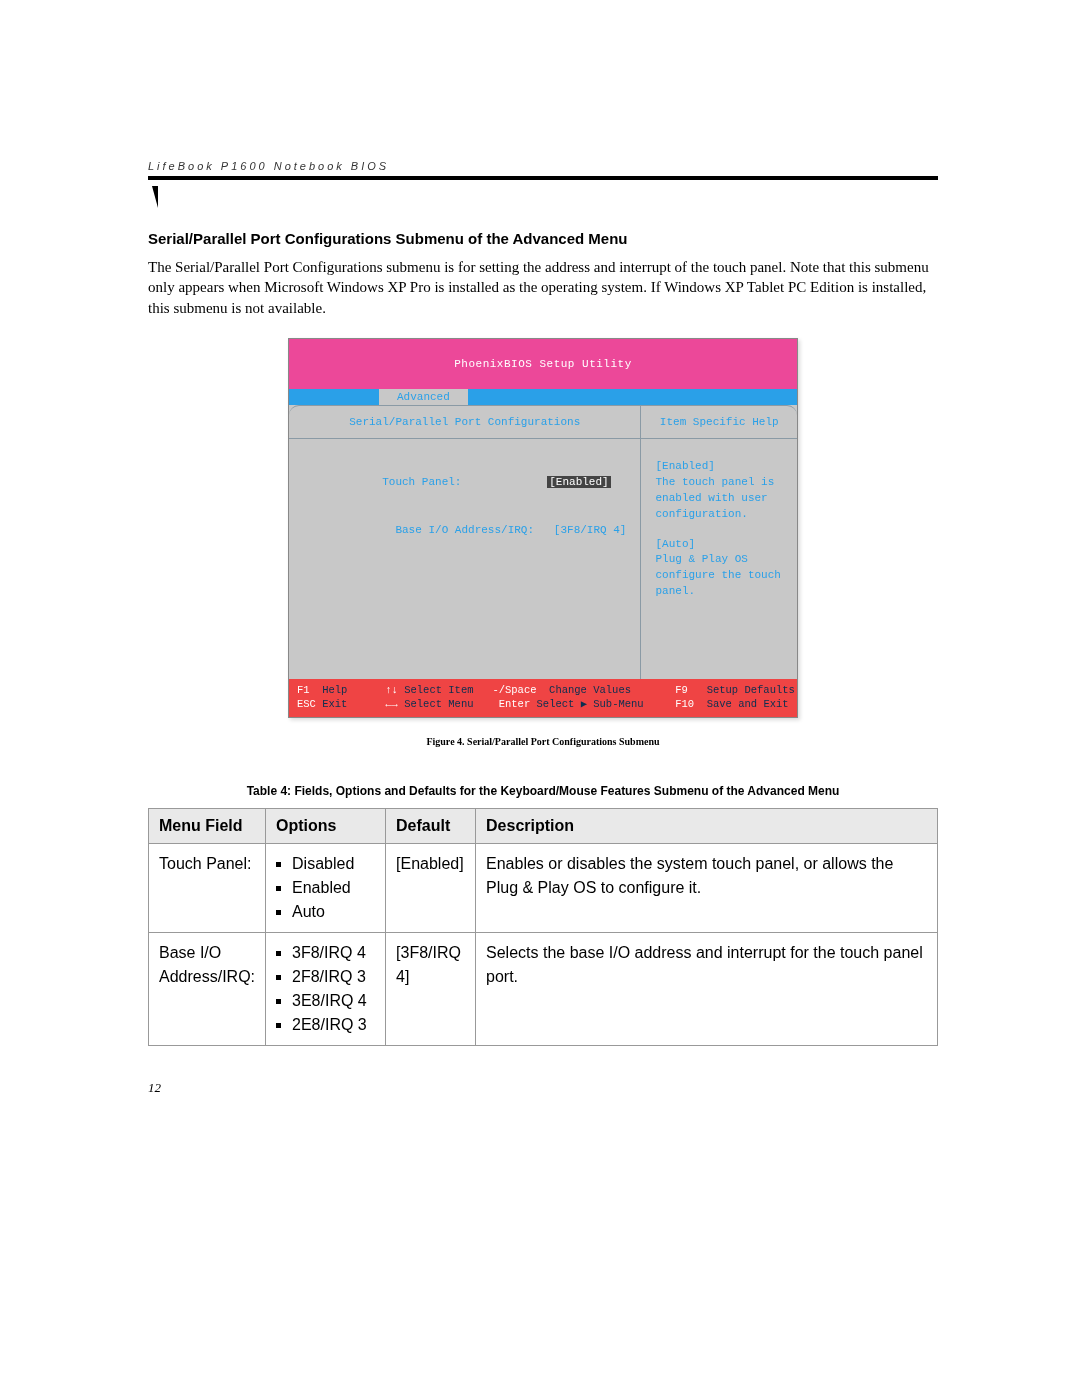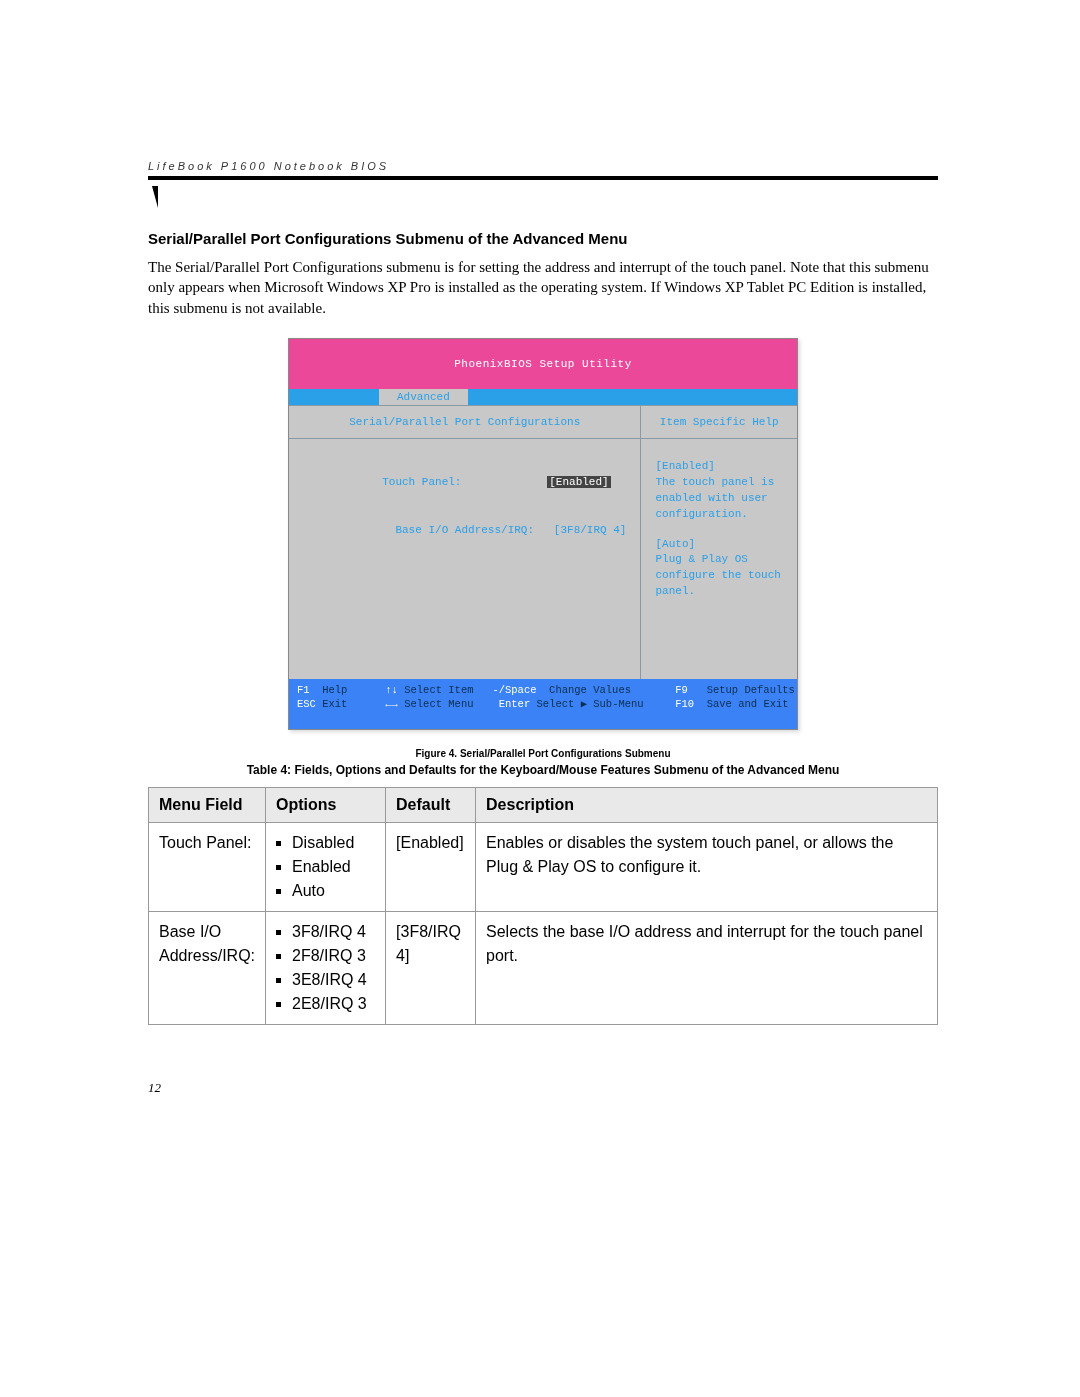--- a/index.html
+++ b/index.html
@@ -73,20 +73,21 @@
     padding: 2px 18px;
     color: #fff;
   }
   .bios-tab.active {
     background: #c8c8c8;
     color: #2aa0e8;
   }
   .bios-body {
     display: flex;
     border-top: 1px solid #8a9aa5;
+    border-radius: 10px;
   }
   .bios-left {
     flex: 1;
     border-right: 1px solid #8a9aa5;
   }
   .bios-right {
     width: 165px;
   }
   .bios-panel-title {
     text-align: center;
@@ -100,36 +101,36 @@
     color: #2aa0e8;
     line-height: 1.45;
   }
   .bios-field-row { white-space: pre; }
   .bios-highlight {
     background: #444; color: #fff;
     padding: 0 2px;
   }
   .bios-help-block { margin-bottom: 14px; }
   .bios-footer {
-    background: #3b82f6;
+    background: #ef4444;
     color: #fff;
-    padding: 4px 8px 18px 8px;
+    padding: 4px 8px 6px 8px;
     line-height: 1.35;
     font-size: 10.5px;
   }
   .bios-footer-row { display: flex; }
   .bios-footer-row > span { white-space: pre; }
   .bf-key { color: #fff; }
   .bf-label { color: #0b2f50; }
   .figure-caption {
-    font-family: Liberation Sans, sans-serif;
+    font-family: Liberation Serif, serif;
     font-weight: bold;
     font-size: 10px;
     text-align: center;
-    margin-bottom: 4px;
+    margin-bottom: 37px;
   }
   .table-title {
     font-family: Verdana, Geneva, sans-serif;
     font-weight: bold;
     font-size: 12px;
     text-align: center;
     margin-bottom: 10px;
   }
   table.data {
     width: 100%;

